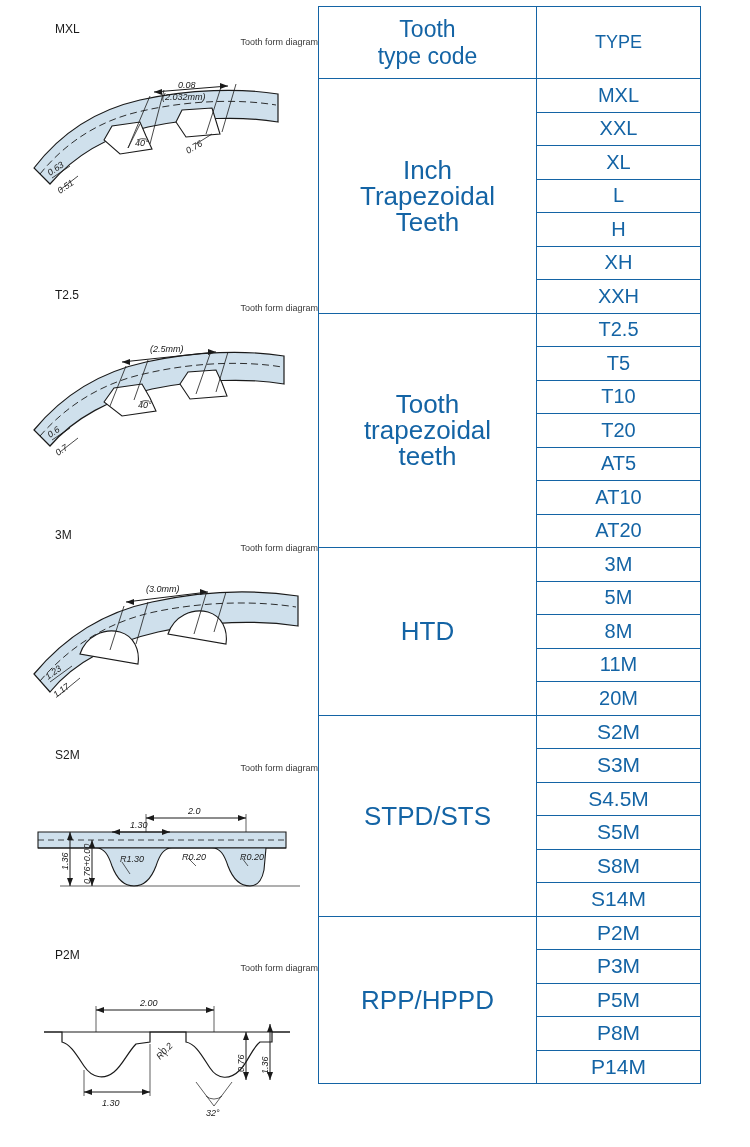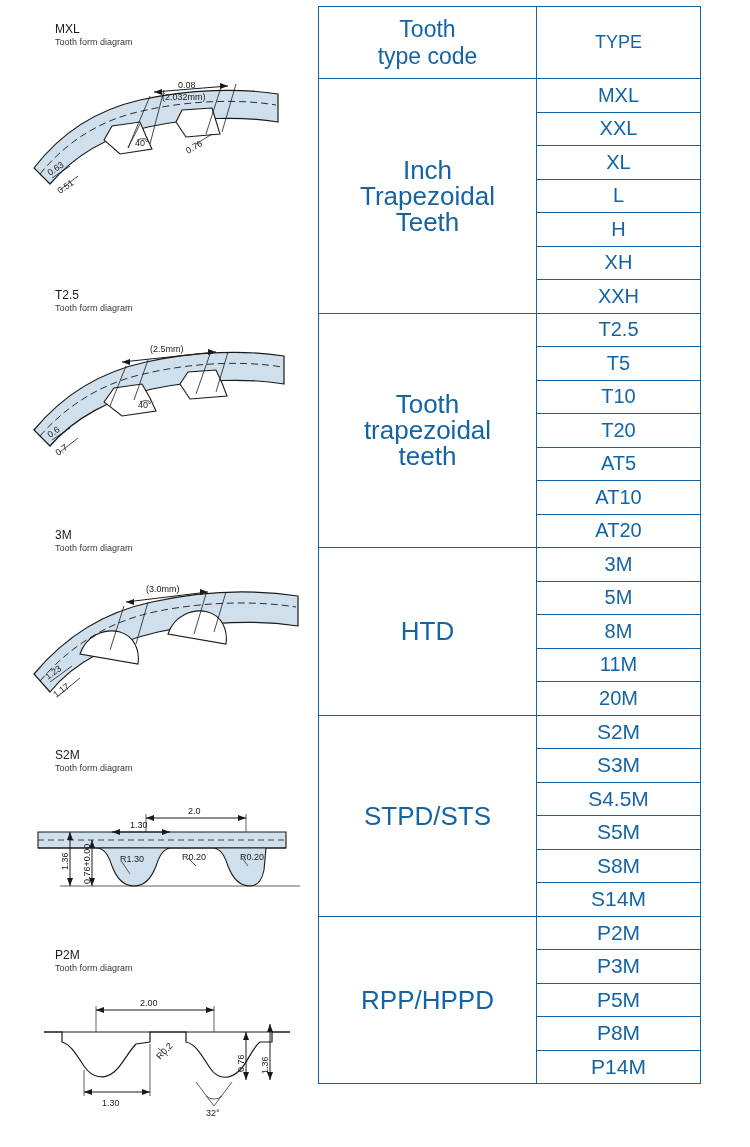--- a/index.html
+++ b/index.html
@@ -32,24 +32,26 @@
     font-size: 12px;
     color: #1a1a1a;
     margin-left: 55px;
     line-height: 14px;
   }
   .dg-sub {
     font-size: 9px;
     color: #3a3a3a;
     margin-left: 55px;
     line-height: 12px;
+    text-align: right;
   }
   .dg-canvas {
     position: relative;
     width: 318px;
+    font-style: italic;
   }
   .dg-canvas svg { display: block; }
 
   
   #table-wrap {
     position: absolute;
     left: 318px;
     top: 6px;
     width: 382px;
     height: 1108px;

